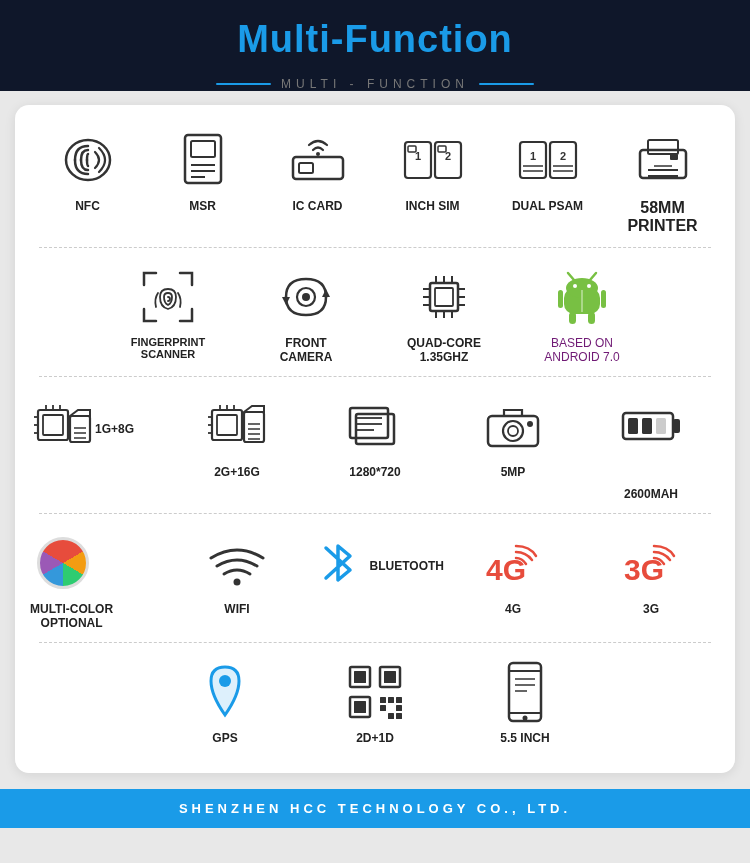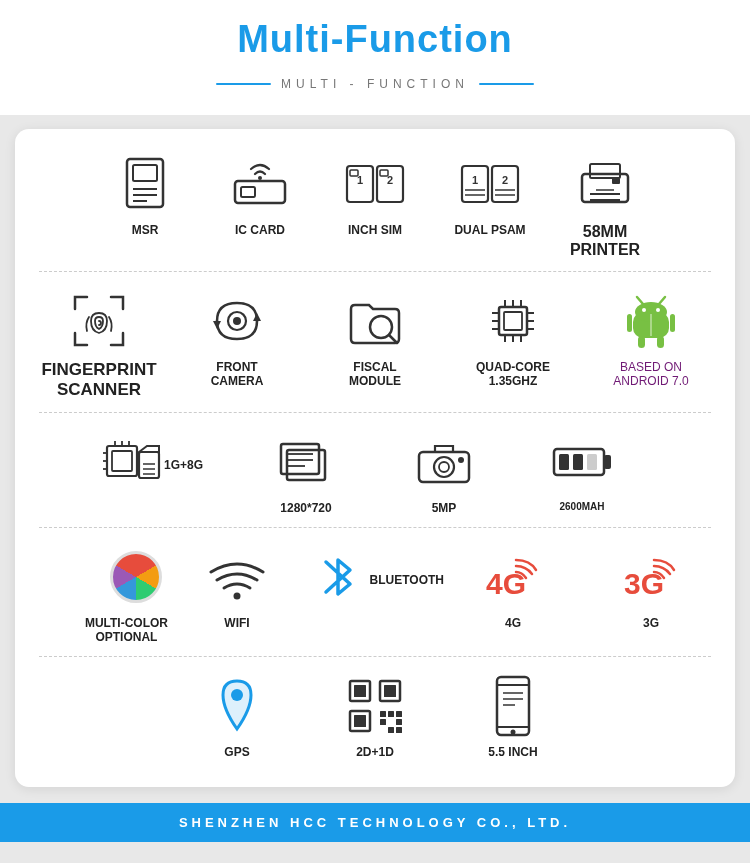--- a/index.html
+++ b/index.html
@@ -12,35 +12,52 @@
       flex-direction: column;
       align-items: center;
     }
 
     
     svg { overflow: visible; }
   </style>
 </head>
 <body>
 
-<div style="width:750px; background:#ffffff; padding:18px 0 24px; text-align:center;">
+<div style="width:750px; background:#0f172a; padding:18px 0 0; text-align:center;">
   <div style="font-size:38px; font-weight:900; color:#1a9be8; letter-spacing:1px;">
     <span style="color:#1a9be8;">Multi-Function</span>
   </div>
   <div style="display:flex; align-items:center; justify-content:center; margin-top:16px;">
     <div style="height:2px; width:55px; background:#1a9be8; border-radius:2px;"></div>
     <div style="font-size:12px; letter-spacing:5px; color:#777; margin: 0 10px;">MULTI - FUNCTION</div>
     <div style="height:2px; width:55px; background:#1a9be8; border-radius:2px;"></div>
   </div>
 </div>
 
 <div style="width:720px; background:#fff; border-radius:14px; margin:14px auto 0; padding:6px 0 16px; box-shadow: 0 2px 12px rgba(0,0,0,0.09);">
 
   <div style="display:flex; justify-content:center; align-items:flex-start; padding:16px 8px 12px; gap:0;">
 
+    <div style="display:flex;flex-direction:column;align-items:center;width:115px;">
+      <div style="width:65px;height:65px;display:flex;align-items:center;justify-content:center;margin-bottom:7px;">
+        <svg width="58" height="52" viewBox="0 0 58 52">
+          <ellipse cx="29" cy="26" rx="22" ry="20" fill="none" stroke="#333" stroke-width="2.5"></ellipse>
+          <path d="M16,26 Q16,12 29,12" fill="none" stroke="#333" stroke-width="2.5" stroke-linecap="round"></path>
+          <path d="M16,26 Q16,40 29,40" fill="none" stroke="#333" stroke-width="2.5" stroke-linecap="round"></path>
+          <path d="M22,26 Q22,16 29,16" fill="none" stroke="#333" stroke-width="2.5" stroke-linecap="round"></path>
+          <path d="M22,26 Q22,36 29,36" fill="none" stroke="#333" stroke-width="2.5" stroke-linecap="round"></path>
+          <path d="M28,26 Q28,20 29,20" fill="none" stroke="#333" stroke-width="2.5" stroke-linecap="round"></path>
+          <path d="M28,26 Q28,32 29,32" fill="none" stroke="#333" stroke-width="2.5" stroke-linecap="round"></path>
+
+          <path d="M36,18 Q44,26 36,34" fill="none" stroke="#333" stroke-width="2.2" stroke-linecap="round"></path>
+          <path d="M40,14 Q52,26 40,38" fill="none" stroke="#333" stroke-width="2.2" stroke-linecap="round"></path>
+        </svg>
+      </div>
+      <div style="font-size:12px;font-weight:700;color:#222;text-align:center;">NFC</div>
+    </div>
 
     <div style="display:flex;flex-direction:column;align-items:center;width:115px;">
       <div style="width:65px;height:65px;display:flex;align-items:center;justify-content:center;margin-bottom:7px;">
         <svg width="52" height="58" viewBox="0 0 52 58">
           <rect x="8" y="4" width="36" height="48" rx="3" fill="none" stroke="#333" stroke-width="2.5"></rect>
           <rect x="14" y="10" width="24" height="16" rx="1.5" fill="none" stroke="#333" stroke-width="2"></rect>
           <line x1="14" y1="34" x2="38" y2="34" stroke="#333" stroke-width="2"></line>
           <line x1="14" y1="40" x2="38" y2="40" stroke="#333" stroke-width="2"></line>
           <line x1="14" y1="46" x2="28" y2="46" stroke="#333" stroke-width="2"></line>
         </svg>
@@ -123,52 +140,40 @@
           <path d="M52,40 L52,52 L40,52" fill="none" stroke="#333" stroke-width="2.5" stroke-linecap="round"></path>
           <path d="M16,52 L4,52 L4,40" fill="none" stroke="#333" stroke-width="2.5" stroke-linecap="round"></path>
 
           <path d="M28,20 Q36,20 36,28 Q36,38 28,40 Q20,38 20,28 Q20,20 28,20Z" fill="none" stroke="#333" stroke-width="1.8"></path>
           <path d="M28,24 Q32,24 32,28 Q32,34 28,36 Q24,34 24,28 Q24,24 28,24Z" fill="none" stroke="#333" stroke-width="1.8"></path>
           <path d="M28,28 Q30,28 30,30 Q30,32 28,32" fill="none" stroke="#333" stroke-width="1.8" stroke-linecap="round"></path>
           <path d="M18,24 Q14,30 16,38" fill="none" stroke="#333" stroke-width="1.8" stroke-linecap="round"></path>
           <path d="M38,24 Q42,30 40,38" fill="none" stroke="#333" stroke-width="1.8" stroke-linecap="round"></path>
         </svg>
       </div>
-      <div style="font-size:17px;font-weight:700;color:#222;text-align:center;">FINGERPRINT<br>SCANNER</div>
+      <div style="font-size:11px;font-weight:700;color:#222;text-align:center;">FINGERPRINT<br>SCANNER</div>
     </div>
 
     <div style="display:flex;flex-direction:column;align-items:center;width:138px;">
       <div style="width:65px;height:65px;display:flex;align-items:center;justify-content:center;margin-bottom:7px;">
         <svg width="60" height="52" viewBox="0 0 60 52">
 
           <path d="M10,26 Q10,8 30,8 Q50,8 50,26" fill="none" stroke="#333" stroke-width="2.5" stroke-linecap="round"></path>
           <path d="M50,26 Q50,44 30,44 Q10,44 10,26" fill="none" stroke="#333" stroke-width="2.5" stroke-linecap="round"></path>
 
           <polygon points="50,18 54,26 46,26" fill="#333"></polygon>
           <polygon points="10,34 6,26 14,26" fill="#333"></polygon>
 
           <circle cx="30" cy="26" r="9" fill="none" stroke="#333" stroke-width="2.2"></circle>
           <circle cx="30" cy="26" r="4" fill="#333"></circle>
         </svg>
       </div>
       <div style="font-size:12px;font-weight:700;color:#222;text-align:center;">FRONT<br>CAMERA</div>
     </div>
 
-    <div style="display:flex;flex-direction:column;align-items:center;width:138px;">
-      <div style="width:65px;height:65px;display:flex;align-items:center;justify-content:center;margin-bottom:7px;">
-        <svg width="56" height="56" viewBox="0 0 56 56">
-
-          <path d="M4,16 Q4,12 8,12 L22,12 L26,16 L48,16 Q52,16 52,20 L52,46 Q52,50 48,50 L8,50 Q4,50 4,46Z" fill="none" stroke="#333" stroke-width="2.5"></path>
-
-          <circle cx="34" cy="34" r="11" fill="none" stroke="#333" stroke-width="2.5"></circle>
-          <line x1="42" y1="42" x2="50" y2="50" stroke="#333" stroke-width="2.5" stroke-linecap="round"></line>
-        </svg>
-      </div>
-      <div style="font-size:12px;font-weight:700;color:#222;text-align:center;">FISCAL<br>MODULE</div>
-    </div>
 
     <div style="display:flex;flex-direction:column;align-items:center;width:138px;">
       <div style="width:65px;height:65px;display:flex;align-items:center;justify-content:center;margin-bottom:7px;">
         <svg width="56" height="56" viewBox="0 0 56 56">
 
           <rect x="14" y="14" width="28" height="28" rx="2" fill="none" stroke="#333" stroke-width="2.5"></rect>
           <rect x="19" y="19" width="18" height="18" rx="1" fill="none" stroke="#333" stroke-width="1.8"></rect>
 
           <line x1="20" y1="14" x2="20" y2="7" stroke="#333" stroke-width="2"></line>
           <line x1="28" y1="14" x2="28" y2="7" stroke="#333" stroke-width="2"></line>
@@ -238,20 +243,42 @@
           <rect x="36" y="16" width="20" height="26" rx="2" fill="none" stroke="#333" stroke-width="2.2"></rect>
           <path d="M36,16 L44,10 L56,10 L56,16Z" fill="none" stroke="#333" stroke-width="2"></path>
           <line x1="40" y1="28" x2="52" y2="28" stroke="#333" stroke-width="1.5"></line>
           <line x1="40" y1="33" x2="52" y2="33" stroke="#333" stroke-width="1.5"></line>
           <line x1="40" y1="38" x2="52" y2="38" stroke="#333" stroke-width="1.5"></line>
         </svg>
       </div>
       <div style="font-size:12px;font-weight:700;color:#222;text-align:center;">1G+8G</div>
     </div>
 
+    <div style="display:flex;flex-direction:column;align-items:center;width:138px;">
+      <div style="width:65px;height:65px;display:flex;align-items:center;justify-content:center;margin-bottom:7px;">
+        <svg width="58" height="52" viewBox="0 0 58 52">
+          <rect x="4" y="10" width="30" height="30" rx="2" fill="none" stroke="#333" stroke-width="2.2"></rect>
+          <rect x="9" y="15" width="20" height="20" rx="1" fill="none" stroke="#333" stroke-width="1.8"></rect>
+          <line x1="12" y1="10" x2="12" y2="5" stroke="#333" stroke-width="1.8"></line>
+          <line x1="19" y1="10" x2="19" y2="5" stroke="#333" stroke-width="1.8"></line>
+          <line x1="26" y1="10" x2="26" y2="5" stroke="#333" stroke-width="1.8"></line>
+          <line x1="4" y1="17" x2="0" y2="17" stroke="#333" stroke-width="1.8"></line>
+          <line x1="4" y1="25" x2="0" y2="25" stroke="#333" stroke-width="1.8"></line>
+          <line x1="4" y1="33" x2="0" y2="33" stroke="#333" stroke-width="1.8"></line>
+
+          <rect x="36" y="12" width="20" height="30" rx="2" fill="none" stroke="#333" stroke-width="2.2"></rect>
+          <path d="M36,12 L44,6 L56,6 L56,12Z" fill="none" stroke="#333" stroke-width="2"></path>
+          <line x1="40" y1="24" x2="52" y2="24" stroke="#333" stroke-width="1.5"></line>
+          <line x1="40" y1="29" x2="52" y2="29" stroke="#333" stroke-width="1.5"></line>
+          <line x1="40" y1="34" x2="52" y2="34" stroke="#333" stroke-width="1.5"></line>
+          <line x1="40" y1="39" x2="52" y2="39" stroke="#333" stroke-width="1.5"></line>
+        </svg>
+      </div>
+      <div style="font-size:12px;font-weight:700;color:#222;text-align:center;">2G+16G</div>
+    </div>
 
     <div style="display:flex;flex-direction:column;align-items:center;width:138px;">
       <div style="width:65px;height:65px;display:flex;align-items:center;justify-content:center;margin-bottom:7px;">
         <svg width="58" height="52" viewBox="0 0 58 52">
 
           <rect x="10" y="14" width="38" height="30" rx="2" fill="none" stroke="#333" stroke-width="2.5"></rect>
           <rect x="4" y="8" width="38" height="30" rx="2" fill="none" stroke="#333" stroke-width="2.5"></rect>
 
           <line x1="10" y1="18" x2="36" y2="18" stroke="#333" stroke-width="1.8"></line>
           <line x1="10" y1="24" x2="36" y2="24" stroke="#333" stroke-width="1.8"></line>
@@ -284,29 +311,29 @@
 
           <rect x="2" y="4" width="50" height="26" rx="3" fill="none" stroke="#333" stroke-width="2.5"></rect>
 
           <rect x="52" y="10" width="7" height="14" rx="2" fill="#333"></rect>
 
           <rect x="7" y="9" width="10" height="16" rx="1.5" fill="#333"></rect>
           <rect x="21" y="9" width="10" height="16" rx="1.5" fill="#333"></rect>
           <rect x="35" y="9" width="10" height="16" rx="1.5" fill="#ccc"></rect>
         </svg>
       </div>
-      <div style="font-size:10px;font-weight:700;color:#222;">2600MAH</div>
+      <div style="font-size:12px;font-weight:700;color:#222;margin-top:22px;">2600MAH</div>
     </div>
   </div>
 
   <hr style="border:none;border-top:1.5px dashed #ccc;margin:0 24px;">
 
   <div style="display:flex;justify-content:center;align-items:flex-start;padding:16px 8px 12px;gap:0;">
 
-    <div style="display:flex;flex-direction:column;align-items:flex-end;width:138px;">
+    <div style="display:flex;flex-direction:column;align-items:flex-start;width:138px;">
       <div style="width:65px;height:65px;display:flex;align-items:center;justify-content:center;margin-bottom:7px;">
         <div style="width:52px;height:52px;border-radius:50%;background:conic-gradient(#e74c3c 0deg 60deg, #f39c12 60deg 120deg, #2ecc71 120deg 180deg, #3498db 180deg 240deg, #9b59b6 240deg 300deg, #e74c3c 300deg 360deg);border:3px solid #ddd;"></div>
       </div>
       <div style="font-size:12px;font-weight:700;color:#222;text-align:center;">MULTI-COLOR<br>OPTIONAL</div>
     </div>
 
     <div style="display:flex;flex-direction:column;align-items:center;width:138px;">
       <div style="width:65px;height:65px;display:flex;align-items:center;justify-content:center;margin-bottom:7px;">
         <svg width="56" height="46" viewBox="0 0 56 46">
           <path d="M2,18 Q28,2 54,18" fill="none" stroke="#333" stroke-width="3" stroke-linecap="round"></path>
@@ -350,21 +377,21 @@
           <path d="M34,22 Q40,22 44,28" fill="none" stroke="#e74c3c" stroke-width="2.5" stroke-linecap="round"></path>
           <text x="4" y="44" font-size="30" font-weight="900" fill="#e74c3c" font-family="Arial">3G</text>
         </svg>
       </div>
       <div style="font-size:12px;font-weight:700;color:#222;text-align:center;">3G</div>
     </div>
   </div>
 
   <hr style="border:none;border-top:1.5px dashed #ccc;margin:0 24px;">
 
-  <div style="display:flex;justify-content:center;align-items:flex-start;padding:16px 20px 12px;gap:0;">
+  <div style="display:flex;justify-content:center;align-items:flex-start;padding:16px 20px 12px;gap:12px;">
 
     <div style="display:flex;flex-direction:column;align-items:center;width:138px;">
       <div style="width:65px;height:65px;display:flex;align-items:center;justify-content:center;margin-bottom:7px;">
         <svg width="44" height="58" viewBox="0 0 44 58">
 
           <path d="M22,4 Q36,4 36,18 Q36,32 22,52 Q8,32 8,18 Q8,4 22,4Z" fill="none" stroke="#1a9be8" stroke-width="3"></path>
           <path d="M22,4 Q36,4 36,18 Q36,32 22,52 Q8,32 8,18 Q8,4 22,4Z" fill="#1a9be8" opacity="0.15"></path>
           <circle cx="22" cy="18" r="6" fill="#1a9be8"></circle>
         </svg>
       </div>

